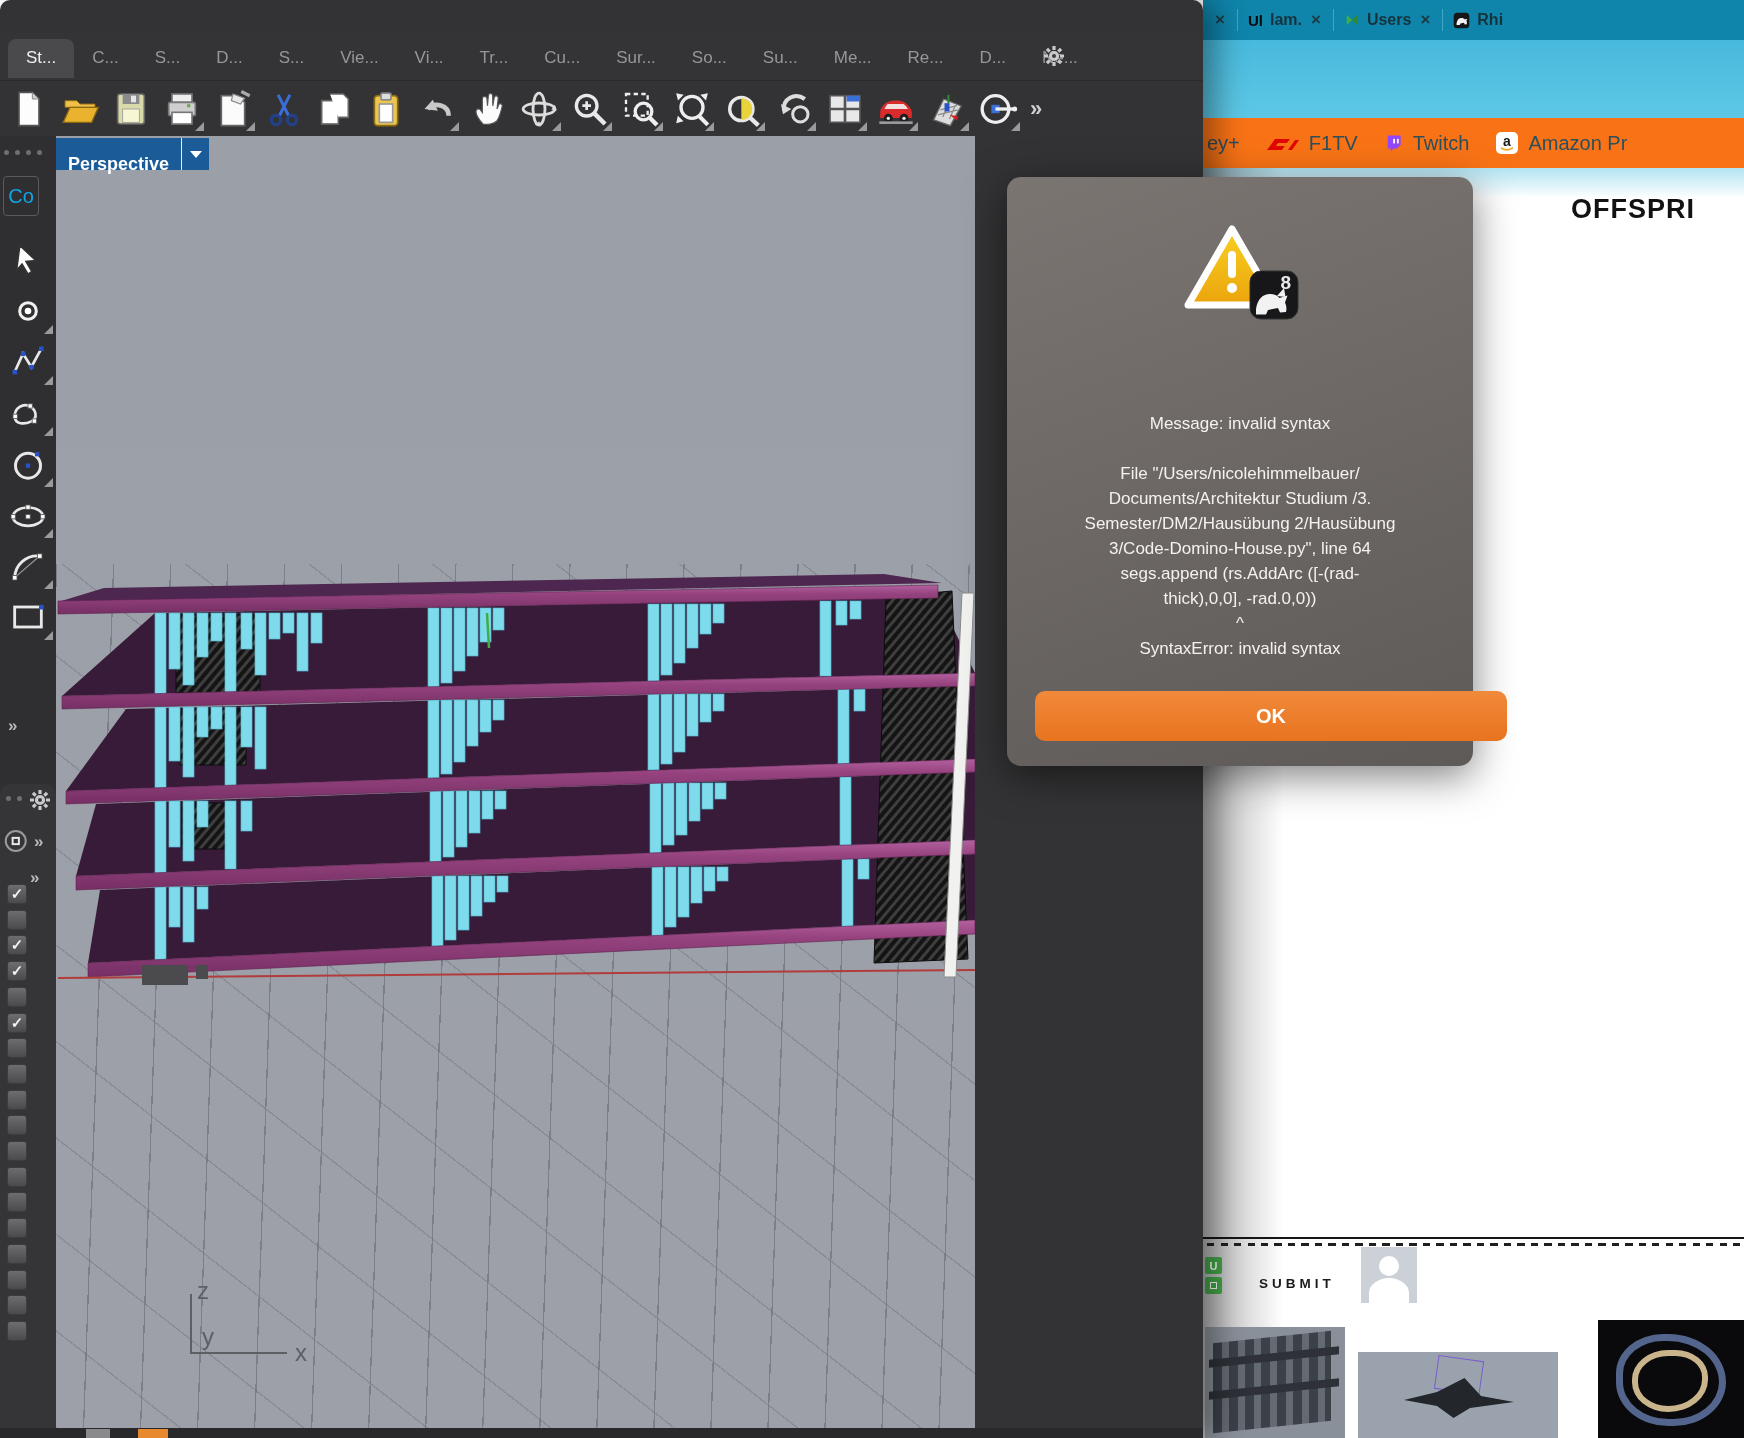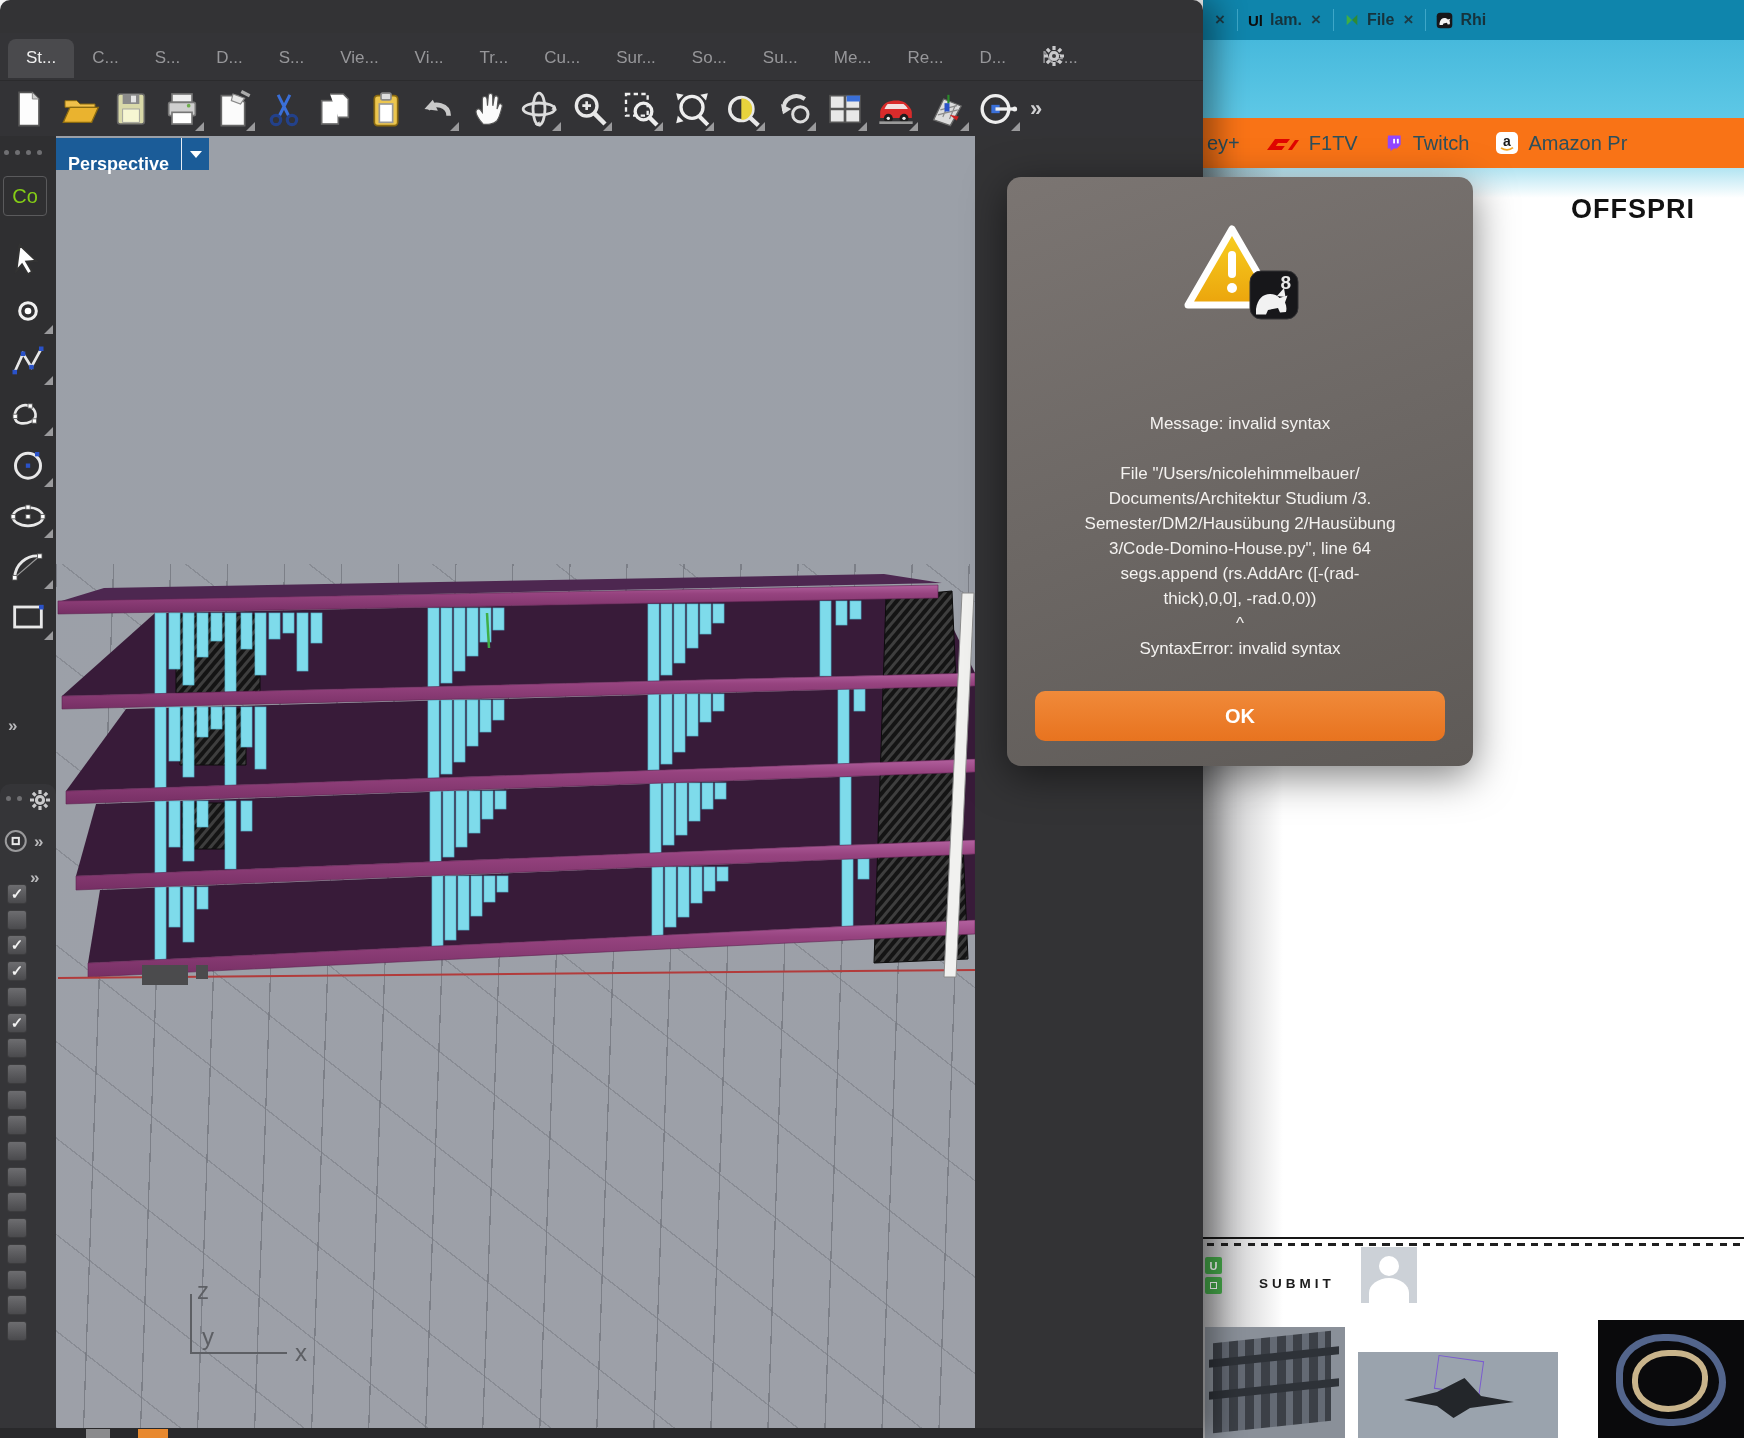--- a/index.html
+++ b/index.html
@@ -38,21 +38,21 @@
   .mtab.active{background:#4a4a4d;color:#f0f0f0;}
   .toolbar{left:0;top:80px;width:1203px;height:56px;background:#333336;border-top:1px solid #2b2b2d;display:flex;align-items:center;padding-left:6px;gap:5px;}
   .tb-btn{position:relative;width:46px;height:46px;display:flex;align-items:center;justify-content:center;}
   .tb-btn svg{width:40px;height:40px;}
   .fly{position:absolute;right:1px;bottom:1px;width:0;height:0;border-left:9px solid transparent;border-bottom:9px solid #9a9a9c;}
   .tb-more{color:#d0d0d2;font-size:22px;font-weight:bold;padding:0 4px;}
   
   .sidebar{left:0;top:136px;width:56px;height:1292px;background:#2f2f31;}
   .grip{left:4px;top:14px;display:flex;gap:6px;}
   .grip i{width:5px;height:5px;border-radius:50%;background:#6f6f72;}
-  .cobox{left:3px;top:40px;width:44px;height:40px;border:1px solid #5a5a5c;border-radius:4px;color:#84cc16;font-size:20px;display:flex;align-items:center;justify-content:center;}
+  .cobox{left:3px;top:40px;width:36px;height:40px;border:1px solid #5a5a5c;border-radius:4px;color:#0ea5e9;font-size:20px;display:flex;align-items:center;justify-content:center;}
   .tool{position:absolute;left:2px;width:52px;height:48px;display:flex;align-items:center;justify-content:center;}
   .tool svg{width:40px;height:40px;}
   .chev{color:#b9b9bb;font-size:17px;font-weight:bold;}
   .sect{left:0;top:648px;width:56px;height:644px;background:#353538;border-radius:10px 10px 0 0;}
   .schk{position:absolute;left:7px;width:20px;height:20px;border-radius:3px;background:linear-gradient(#6d6d70,#4a4a4d);border:1px solid #3c3c3e;color:#f2f2f2;font-size:15px;font-weight:bold;line-height:18px;text-align:center;}
   
   .viewport{left:56px;top:136px;width:919px;height:1292px;background:linear-gradient(#9ba0a8,#9da0a8);overflow:hidden;}
   .ground{left:0;top:428px;width:919px;height:864px;
     background-image:
       repeating-linear-gradient(92deg, rgba(116,119,127,.8) 0 1.3px, transparent 1.3px 57px),
@@ -65,21 +65,21 @@
   .rpanel{left:975px;top:136px;width:228px;height:1292px;background:#2b2b2d;border-right:2px solid #111;}
   .band{position:absolute;top:40px;height:1252px;}
   .lahdr{left:7px;top:1px;width:98px;height:36px;background:#3a3a3c;border-radius:8px 8px 0 0;display:flex;align-items:center;justify-content:space-between;padding:0 8px;color:#d0d0d2;font-size:17px;}
   .statusbar{left:0;top:1428px;width:1203px;height:10px;background:#29292b;}
   
   #dialog{left:1007px;top:177px;width:466px;height:589px;border-radius:14px;
     background:linear-gradient(160deg,#7b7572,#5e5a57);box-shadow:0 10px 40px rgba(0,0,0,.5);}
   .dlg-icon{left:0;top:44px;width:466px;display:flex;justify-content:center;}
   .dlg-title{left:0;top:186px;width:466px;text-align:center;color:#fff;font-size:23px;font-weight:bold;}
   .dlg-lines{left:20px;top:234px;width:426px;text-align:center;color:#f4f2f0;font-size:17px;line-height:25px;}
-  .dlg-ok{left:28px;top:514px;width:410px;height:50px;border-radius:10px;background:linear-gradient(#f08a3a,#e8731f);
+  .dlg-ok{left:28px;top:514px;width:472px;height:50px;border-radius:10px;background:linear-gradient(#f08a3a,#e8731f);
     color:#fff;font-size:20px;font-weight:bold;display:flex;align-items:center;justify-content:center;}
   .gearw svg{width:24px;height:24px;}
 </style>
 </head>
 <body>
 
 <div class="screen">
 
   <div class="abs" id="browser">
     <div class="abs tabbar" id="browser-tabs">
@@ -95,21 +95,21 @@
           <span class="tclose">×</span>
         </div>
         <span class="tabsep"></span>
         <div class="btab">
           <span style="display:flex;">
             <svg width="16" height="16" viewBox="0 0 24 24">
               <path d="M4 4l8 8-8 8z" fill="#3fae45"></path>
               <path d="M20 4l-8 8 8 8z" fill="#2e8a34"></path>
             </svg>
           </span>
-          <span>File</span>
+          <span>Users</span>
           <span class="tclose">×</span>
         </div>
         <span class="tabsep"></span>
         <div class="btab">
           <span style="display:flex;">
             <svg width="17" height="17" viewBox="0 0 24 24">
               <rect x="1" y="1" width="22" height="22" rx="5" fill="#17171a"></rect>
               <path d="M5 16c.8-5 3.5-7.5 7-7.5 2 0 3.7.8 4.7 2l3.5-1-1.2 3c.7 1.5.9 3 .5 4.7l-3 .3-1-2.3-5 1-1 2.3H5z" fill="#f2f2f2"></path>
             </svg>
           </span>

